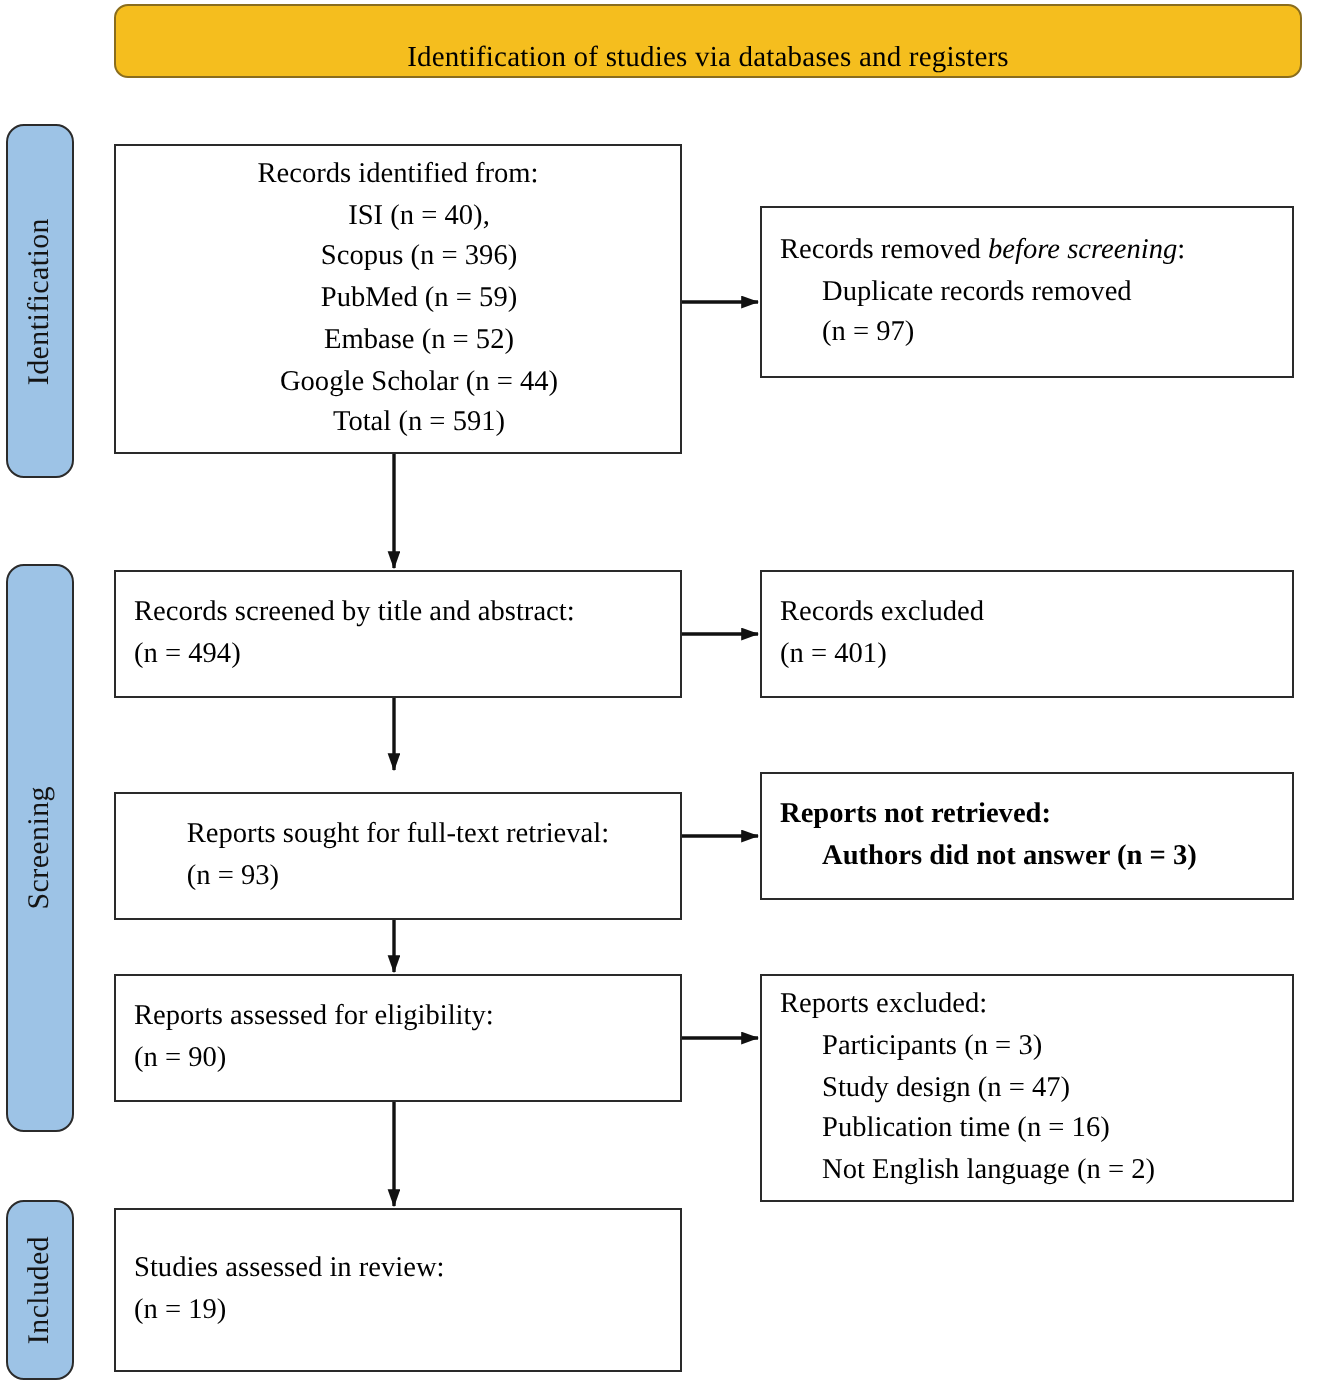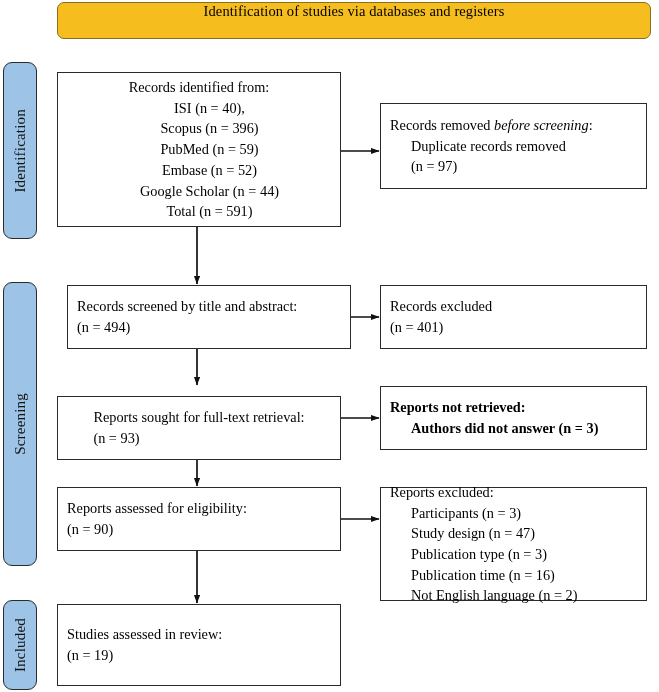--- a/index.html
+++ b/index.html
@@ -26,21 +26,21 @@
     position: absolute;
     left: 57px;
     top: 2px;
     width: 594px;
     height: 37px;
     background: #f5be1e;
     border: 1px solid #8a6d1d;
     border-radius: 7px;
     box-sizing: border-box;
     display: flex;
-    align-items: flex-start;
+    align-items: flex-end;
     justify-content: center;
   }
   .banner-text {
     font-size: 14.5px;
     color: #000000;
     letter-spacing: 0.1px;
   }
 
   
   .stage {
@@ -87,21 +87,21 @@
   .ln.indent { padding-left: 21px; }
   .ital { font-style: italic; text-align: right; }
 
   
   .col-left  { left: 57px;  width: 284px; }
   
   .col-right { left: 380px; width: 267px; }
 
   #box-identified     { top: 72px;  height: 155px; text-align: center; }
   #box-removed        { top: 103px; height: 86px;  }
-  #box-screened       { top: 285px; height: 64px; margin-left: 10px;  }
+  #box-screened       { top: 285px; height: 64px;  }
   #box-excluded1      { top: 285px; height: 64px;  }
   #box-sought         { top: 396px; height: 64px; align-items: center;  }
   #box-notretrieved   { top: 386px; height: 64px; font-weight: bold;  }
   #box-assessed       { top: 487px; height: 64px;  }
   #box-excluded2      { top: 487px; height: 114px; }
   #box-included       { top: 604px; height: 82px;  }
 
   
   #arrows {
     position: absolute;
@@ -212,21 +212,20 @@
       <div class="ln">Reports assessed for eligibility:</div>
       <div class="ln">(n = 90)</div>
     </div>
   </div>
 
   <div class="box col-right" id="box-excluded2">
     <div class="box-lines">
       <div class="ln">Reports excluded:</div>
       <div class="ln indent">Participants (n = 3)</div>
       <div class="ln indent">Study design (n = 47)</div>
-      <div class="ln indent">Publication type (n = 3)</div>
       <div class="ln indent">Publication time (n = 16)</div>
       <div class="ln indent">Not English language (n = 2)</div>
     </div>
   </div>
 
   <div class="box col-left" id="box-included">
     <div class="box-lines">
       <div class="ln">Studies assessed in review:</div>
       <div class="ln">(n = 19)</div>
     </div>

